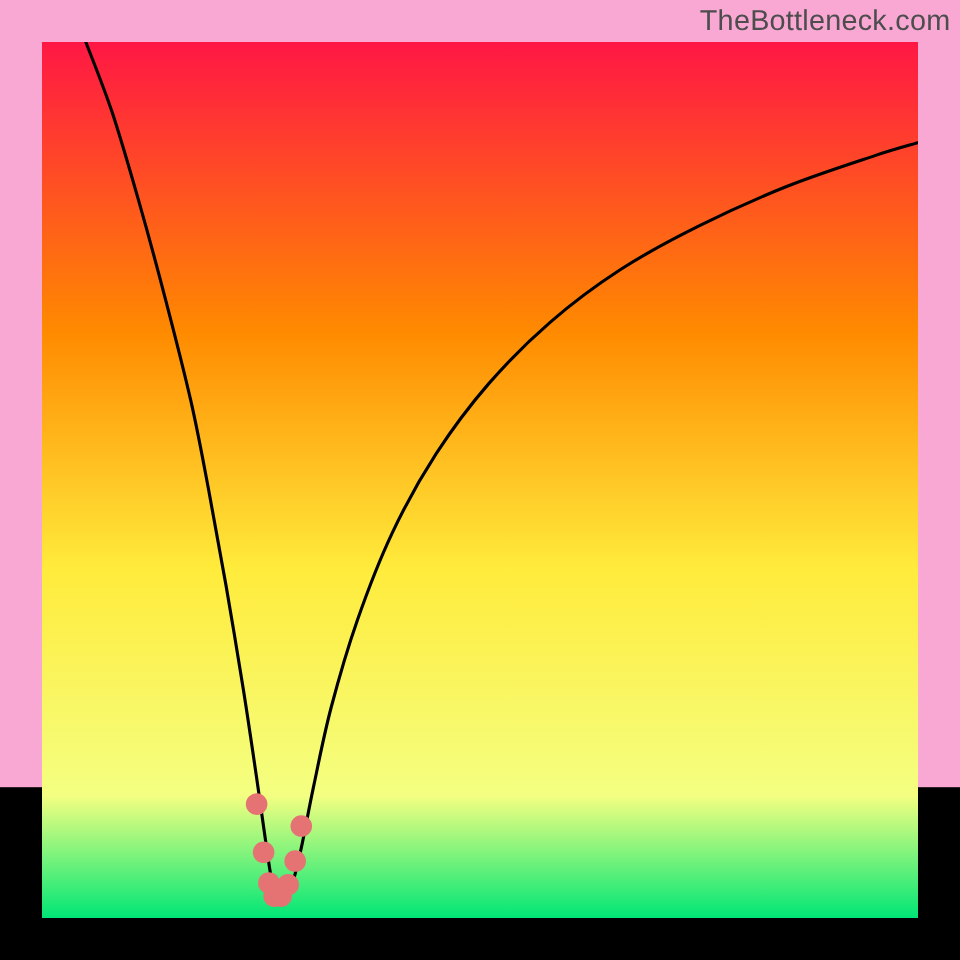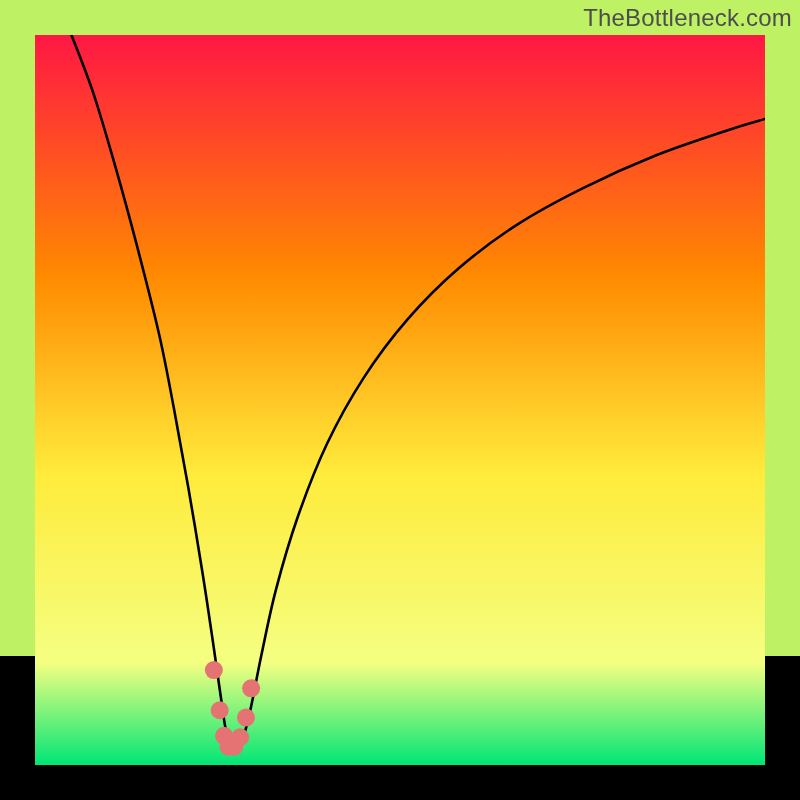--- a/index.html
+++ b/index.html
@@ -8,21 +8,21 @@
     width: 800px;
     height: 800px;
     overflow: hidden;
     background: #000;
     font-family: Arial, Helvetica, sans-serif;
   }
   .frame {
     position: relative;
     width: 800px;
     height: 656px;
-    background: #bef264;
+    background: #f9a8d4;
   }
   .plot {
     position: absolute;
     left: 35px;
     top: 35px;
     width: 730px;
     height: 730px;
     overflow: hidden;
   }
   .watermark {

